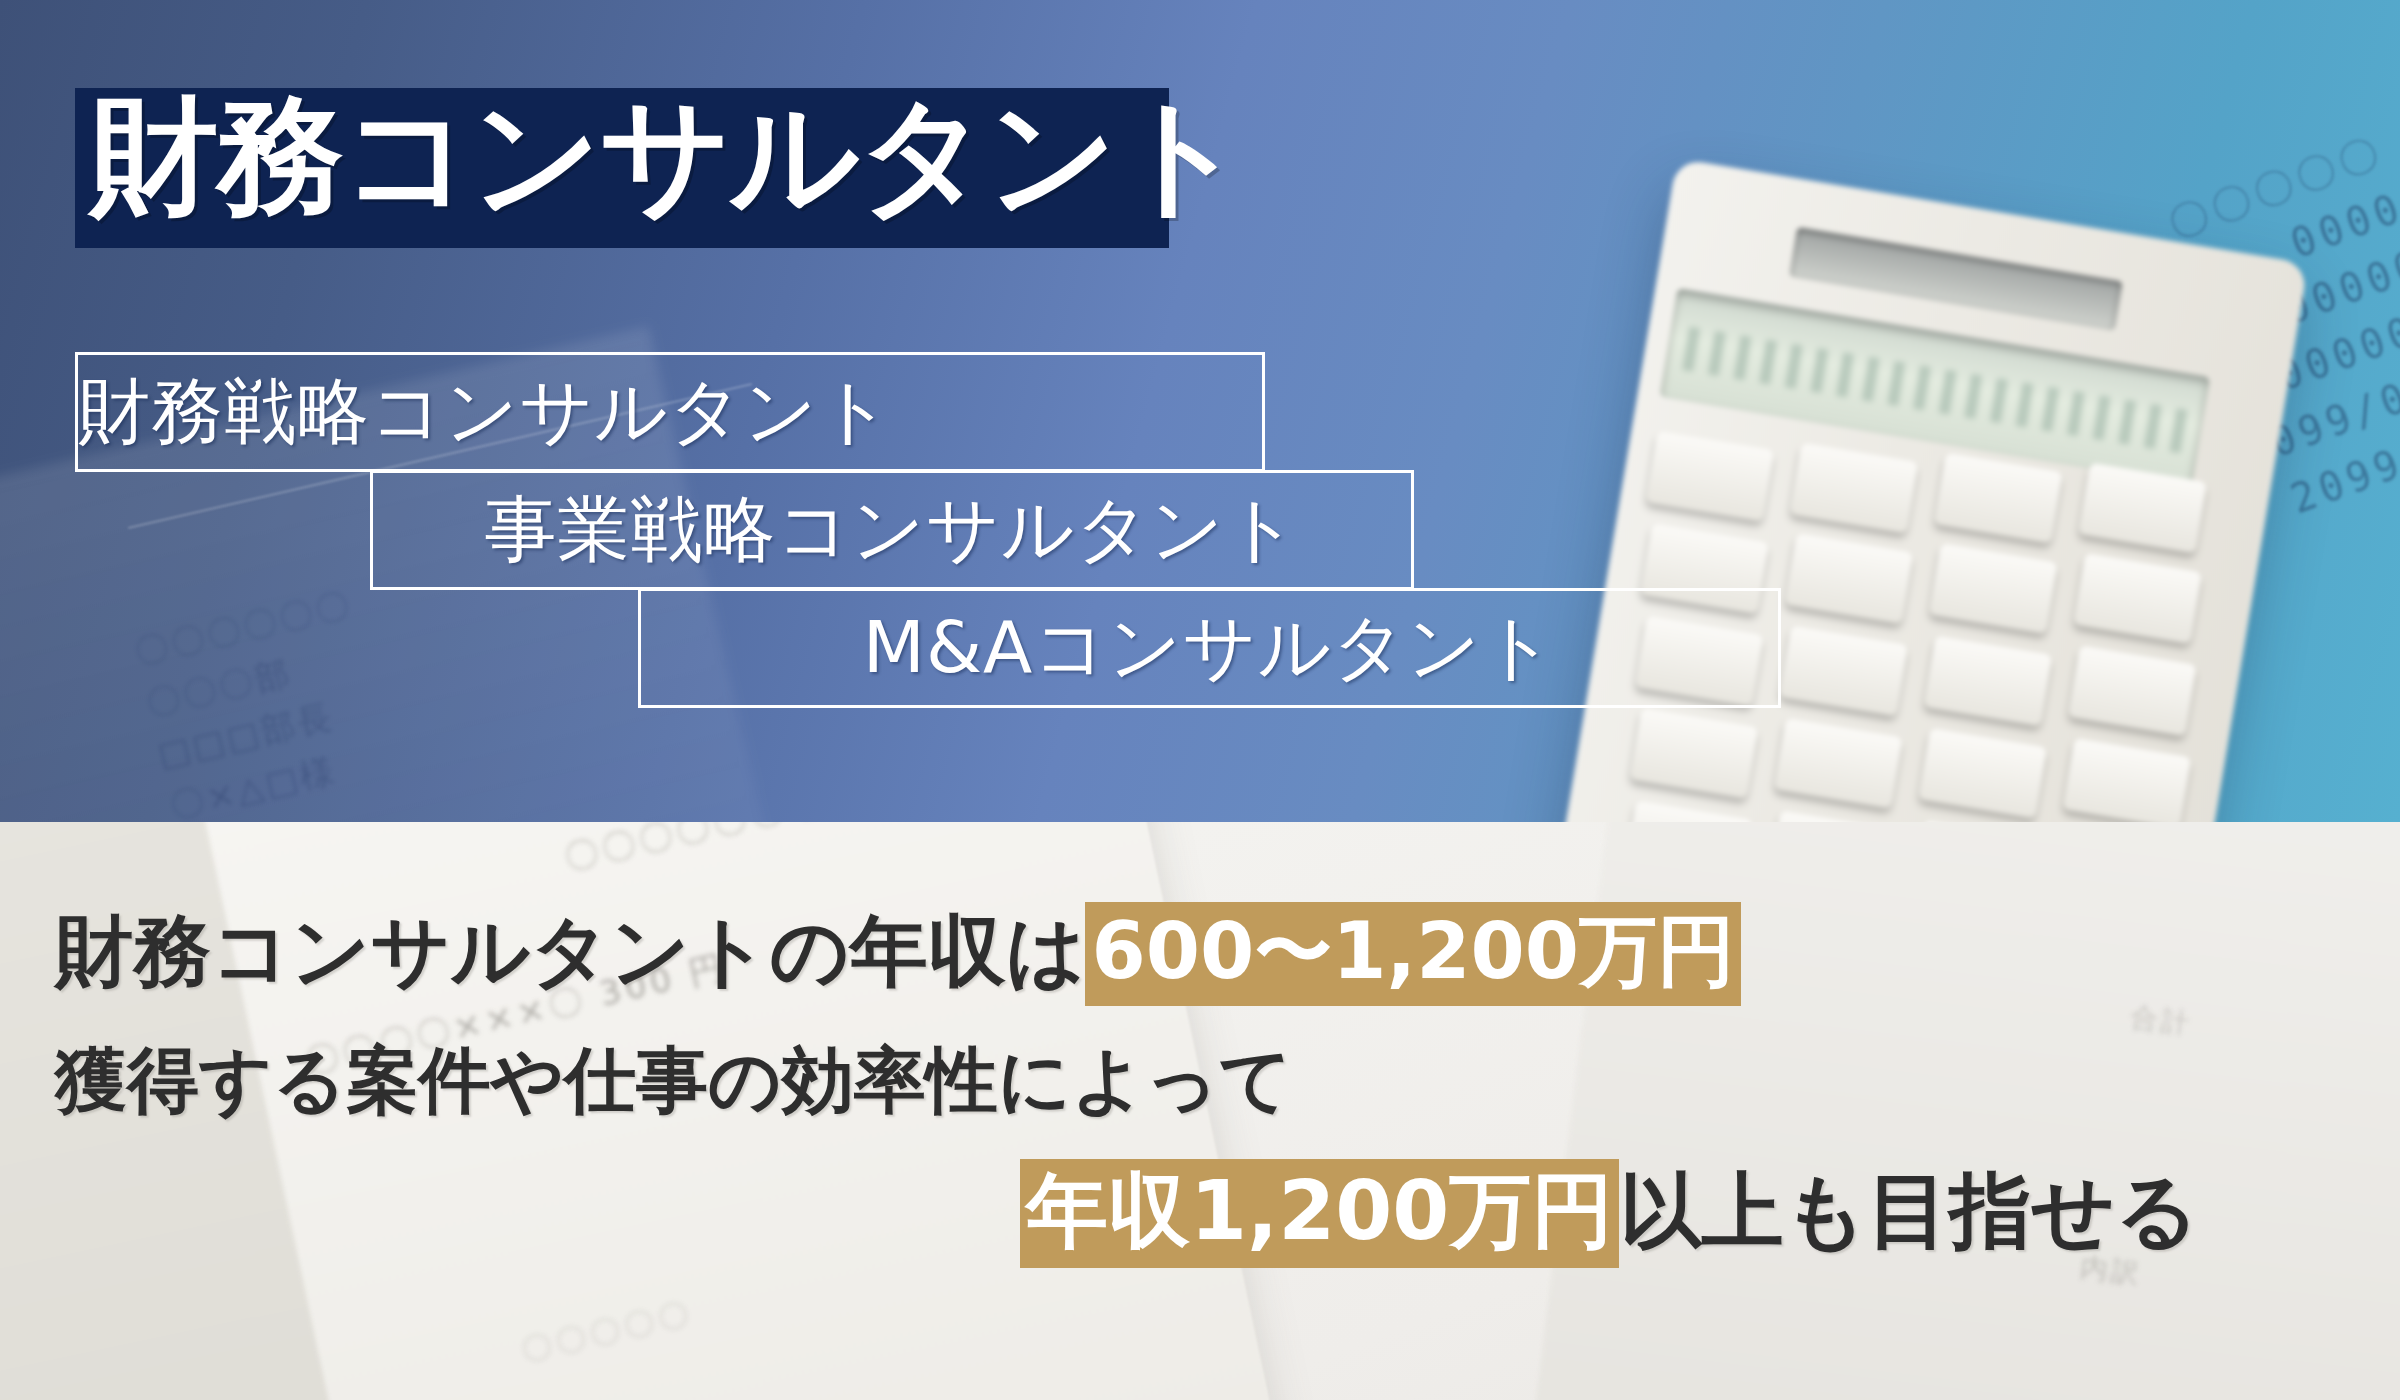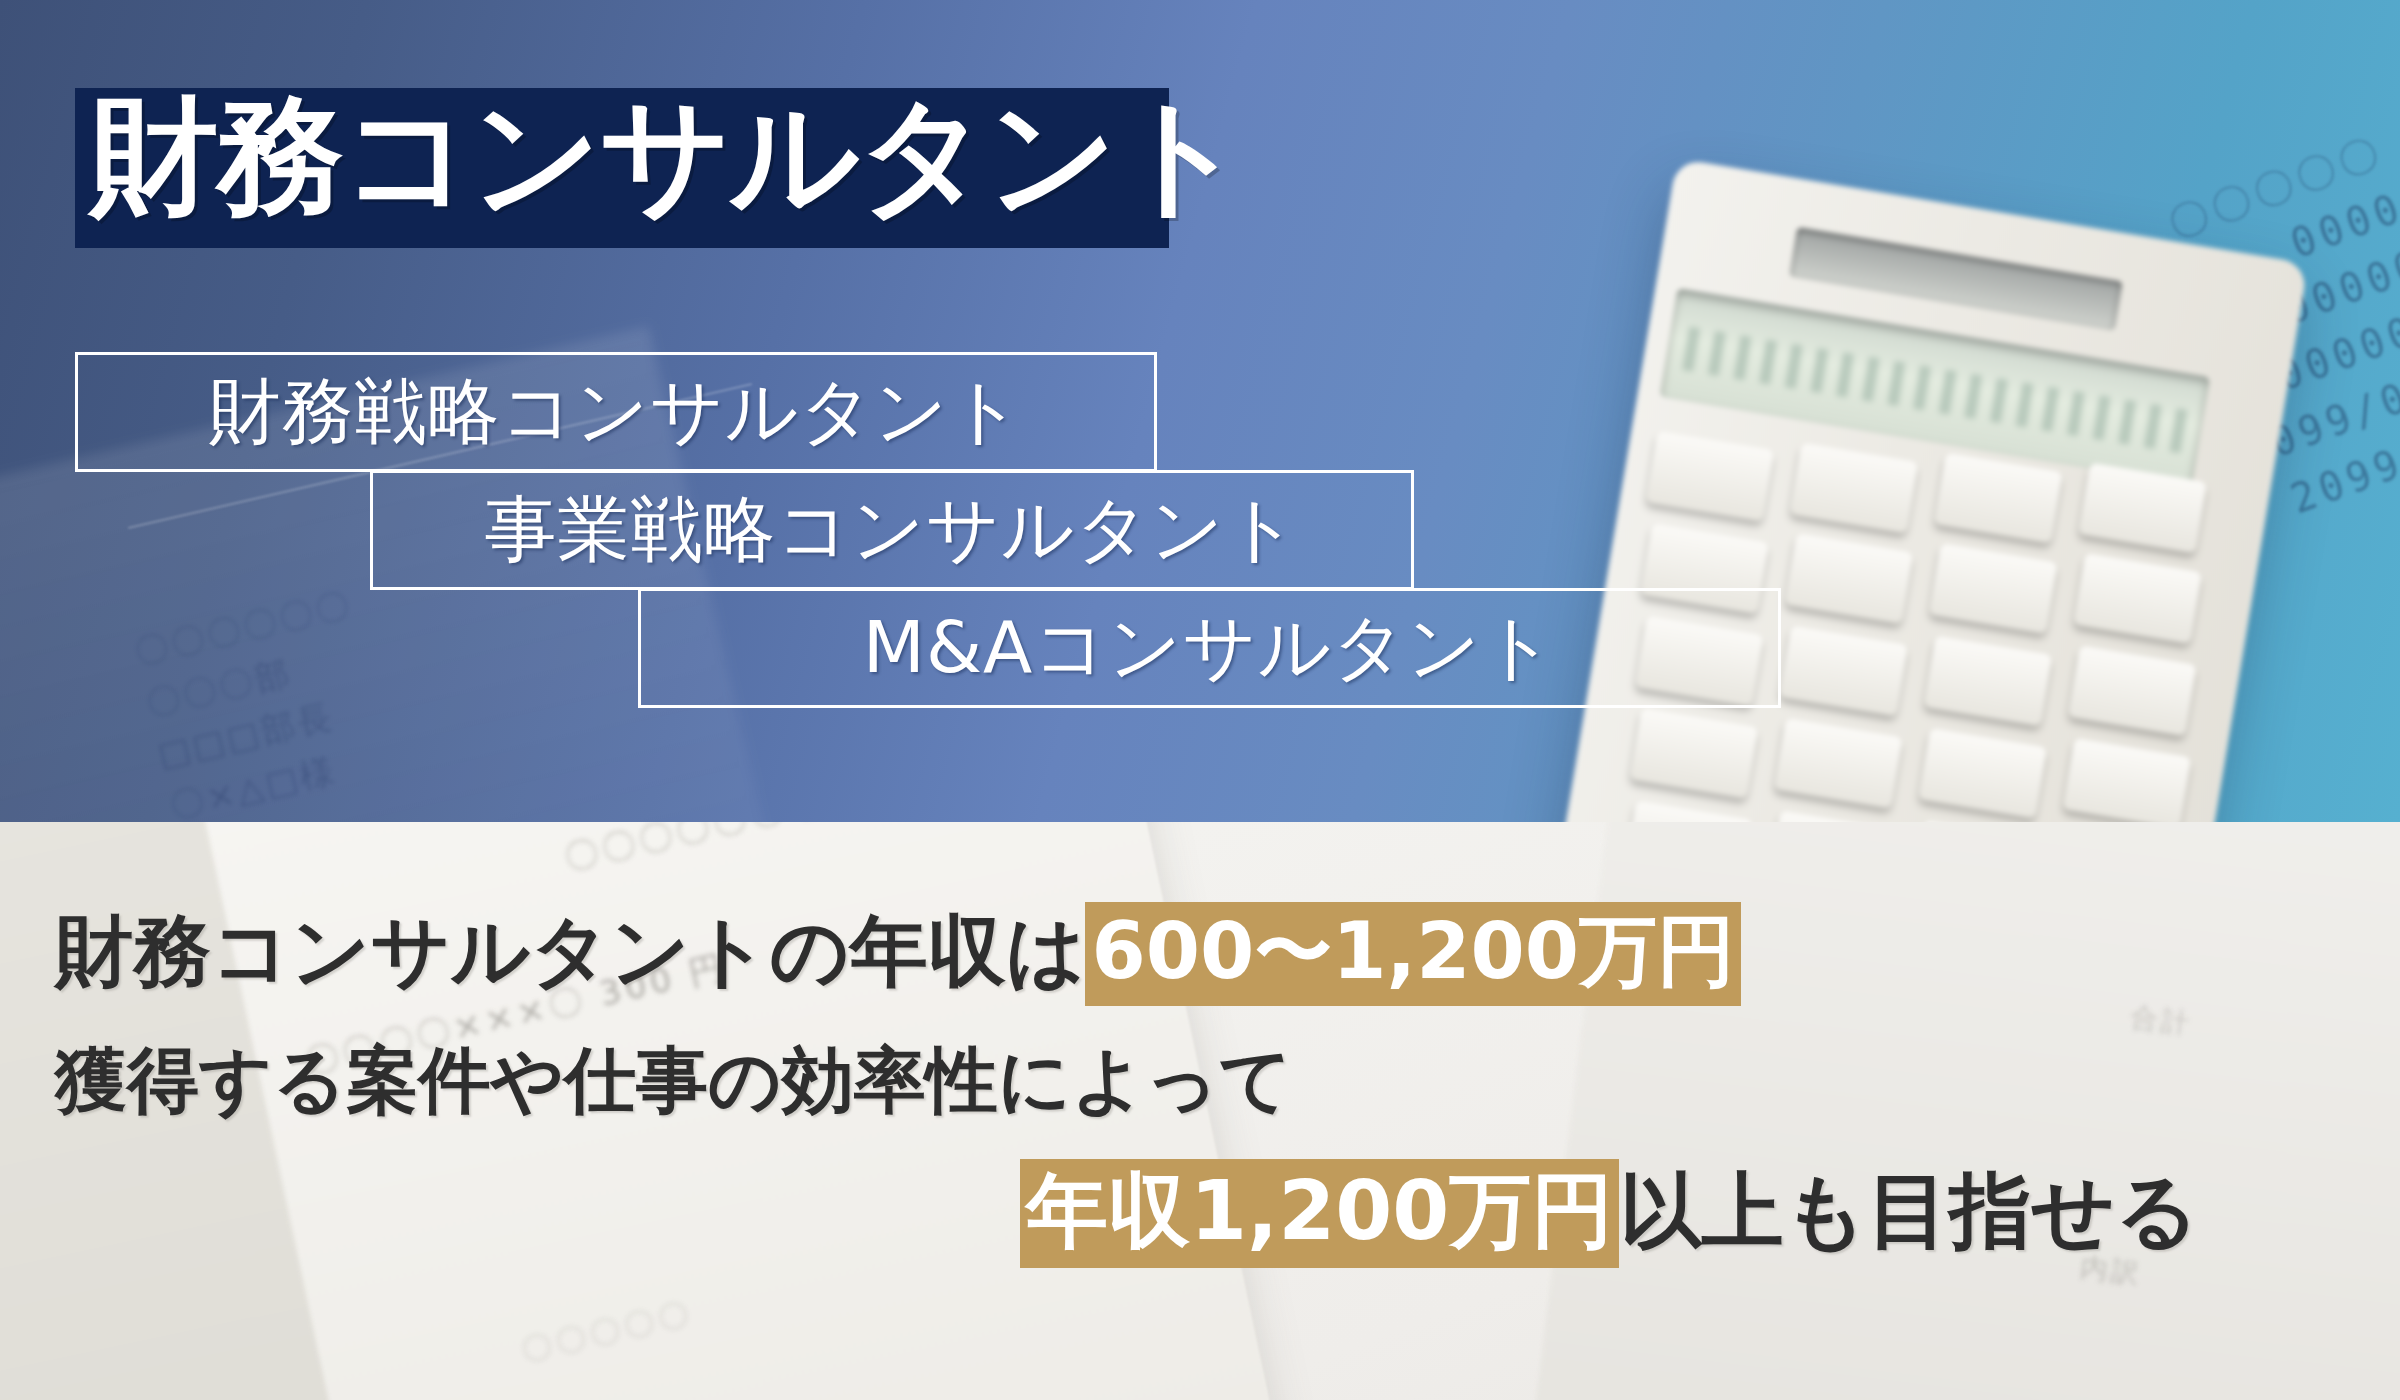--- a/index.html
+++ b/index.html
@@ -143,21 +143,21 @@
     border:3px solid #ffffff;
     box-sizing:border-box;
     display:flex;align-items:center;
     color:#ffffff;
     font-size:72px;
     letter-spacing:1px;
     white-space:nowrap;
     text-shadow:2px 2px 3px rgba(18,38,80,.45);
     font-family:"DejaVu Sans","Liberation Sans",sans-serif;
   }
-  .tb1{left:75px;  top:352px; width:1082px; height:120px; justify-content:center;}
+  .tb1{left:75px;  top:352px; width:1190px; height:120px; }
   .tb2{left:370px; top:470px; width:1044px; height:120px; justify-content:center;}
   .tb3{left:638px; top:588px; width:1143px;  height:120px; justify-content:center;}
 
   
   .bottom{
     position:absolute;left:0;top:822px;width:2400px;height:578px;
     overflow:hidden;
     background:linear-gradient(160deg,#efeeea 0%,#f3f2ef 30%,#efedea 70%,#e9e7e3 100%);
   }
   .doc-a{

